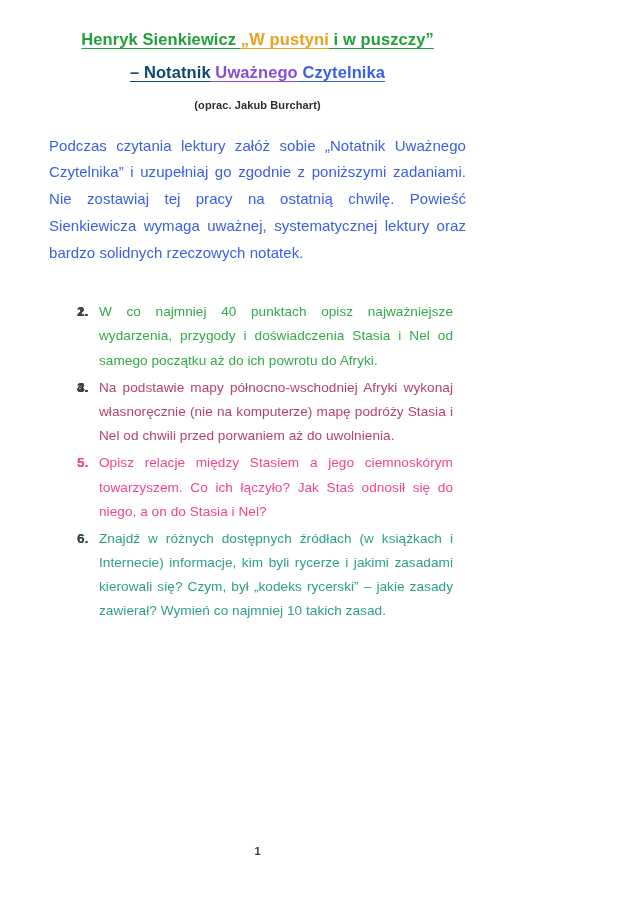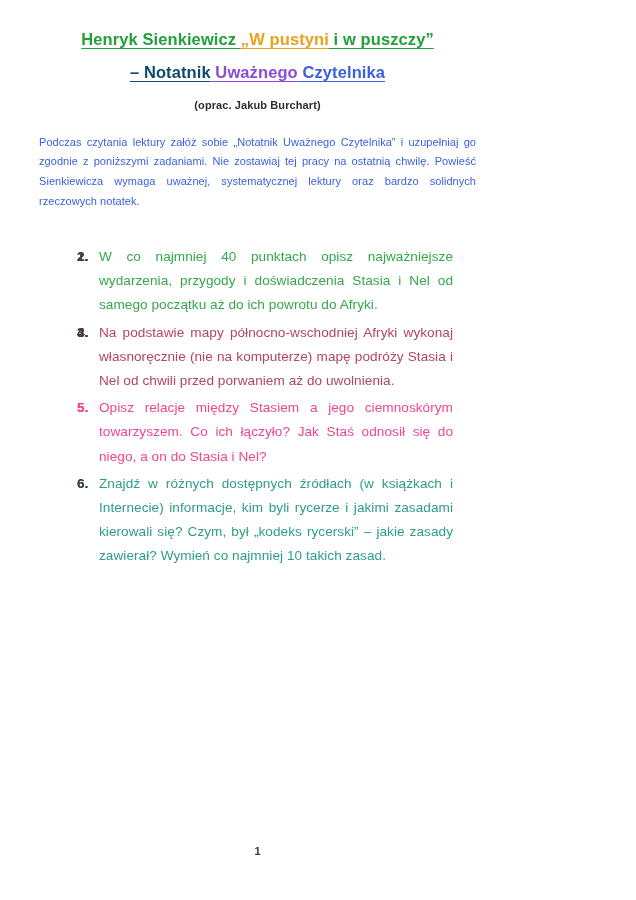--- a/index.html
+++ b/index.html
@@ -55,23 +55,23 @@
   }
 
   
   .body-area {
     padding: 0 31px 0 31px;
     margin-top: 22px;
   }
 
   p.para {
     text-align: justify;
-    font-size: 11px;
+    font-size: 15px;
     line-height: 1.78;
-    margin: 8px;
+    margin: 18px;
     letter-spacing: 0.05px;
   }
 
   p.para-2 {
     margin-top: 33px;
   }
 
   .excl {
     color: #e8452c;
   }

